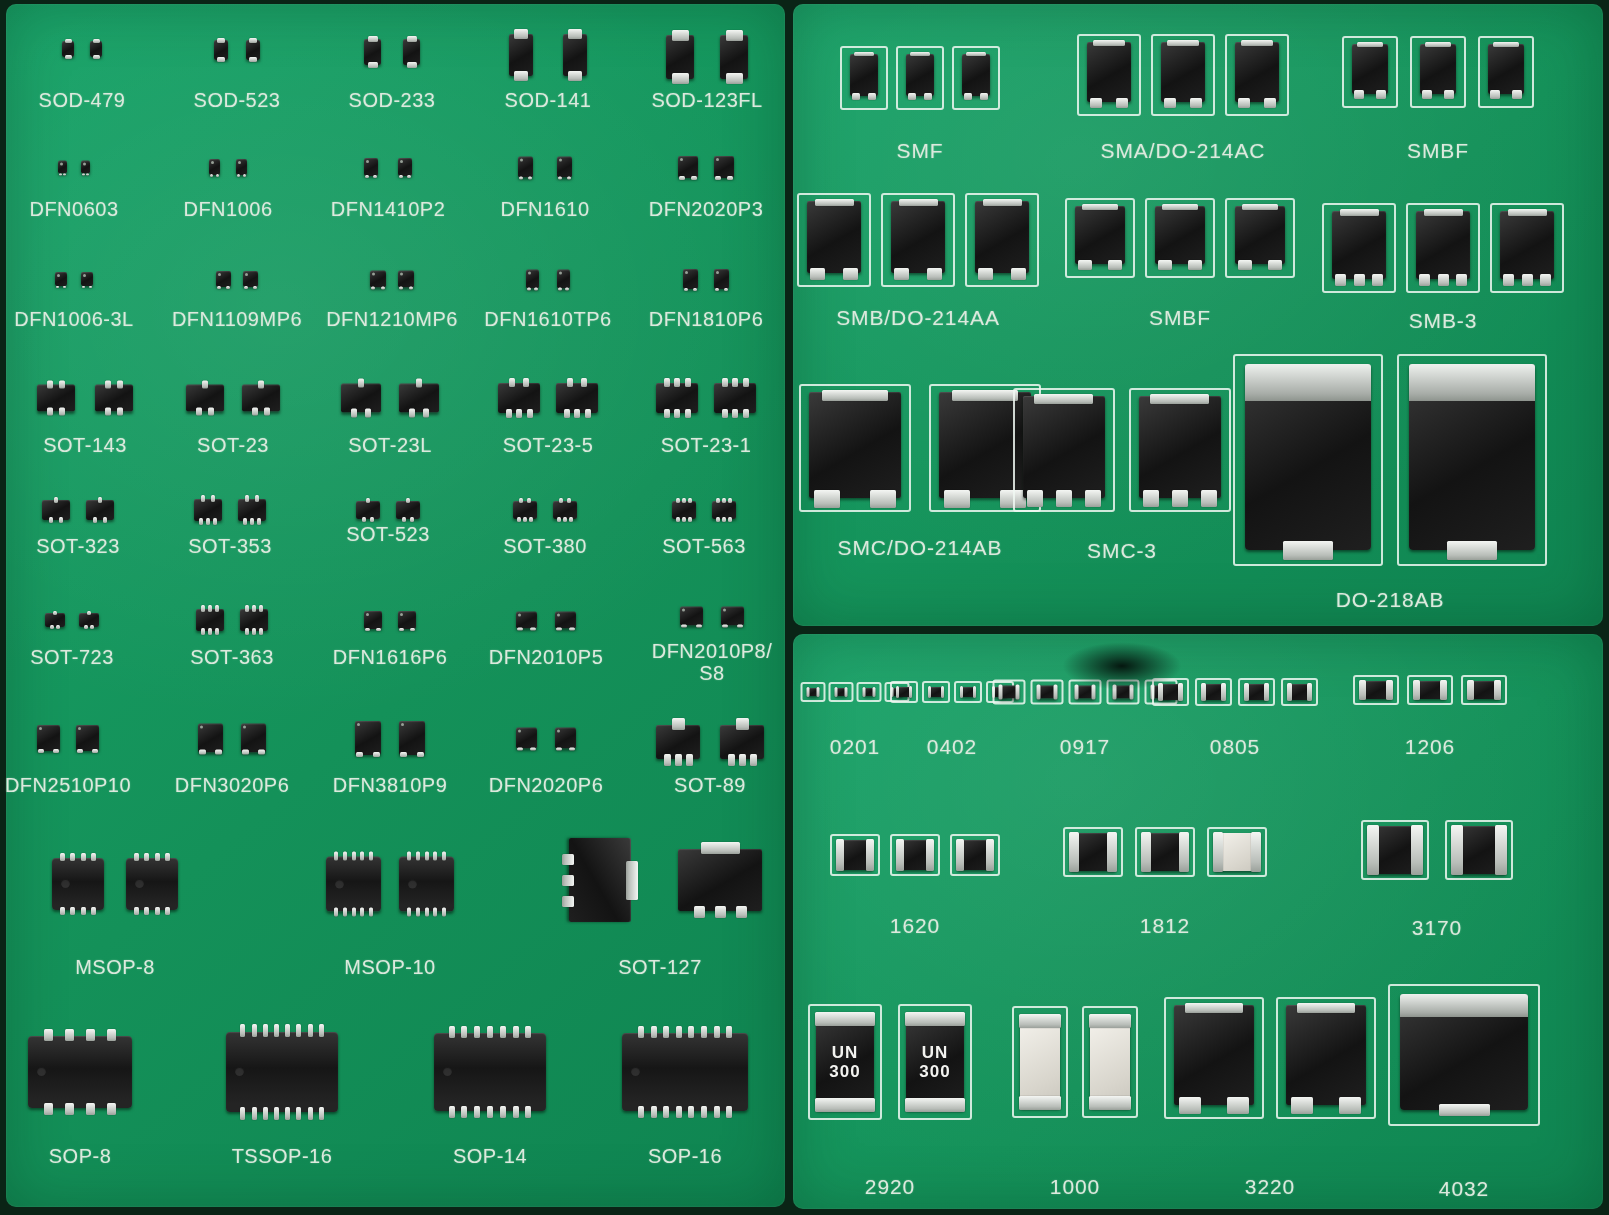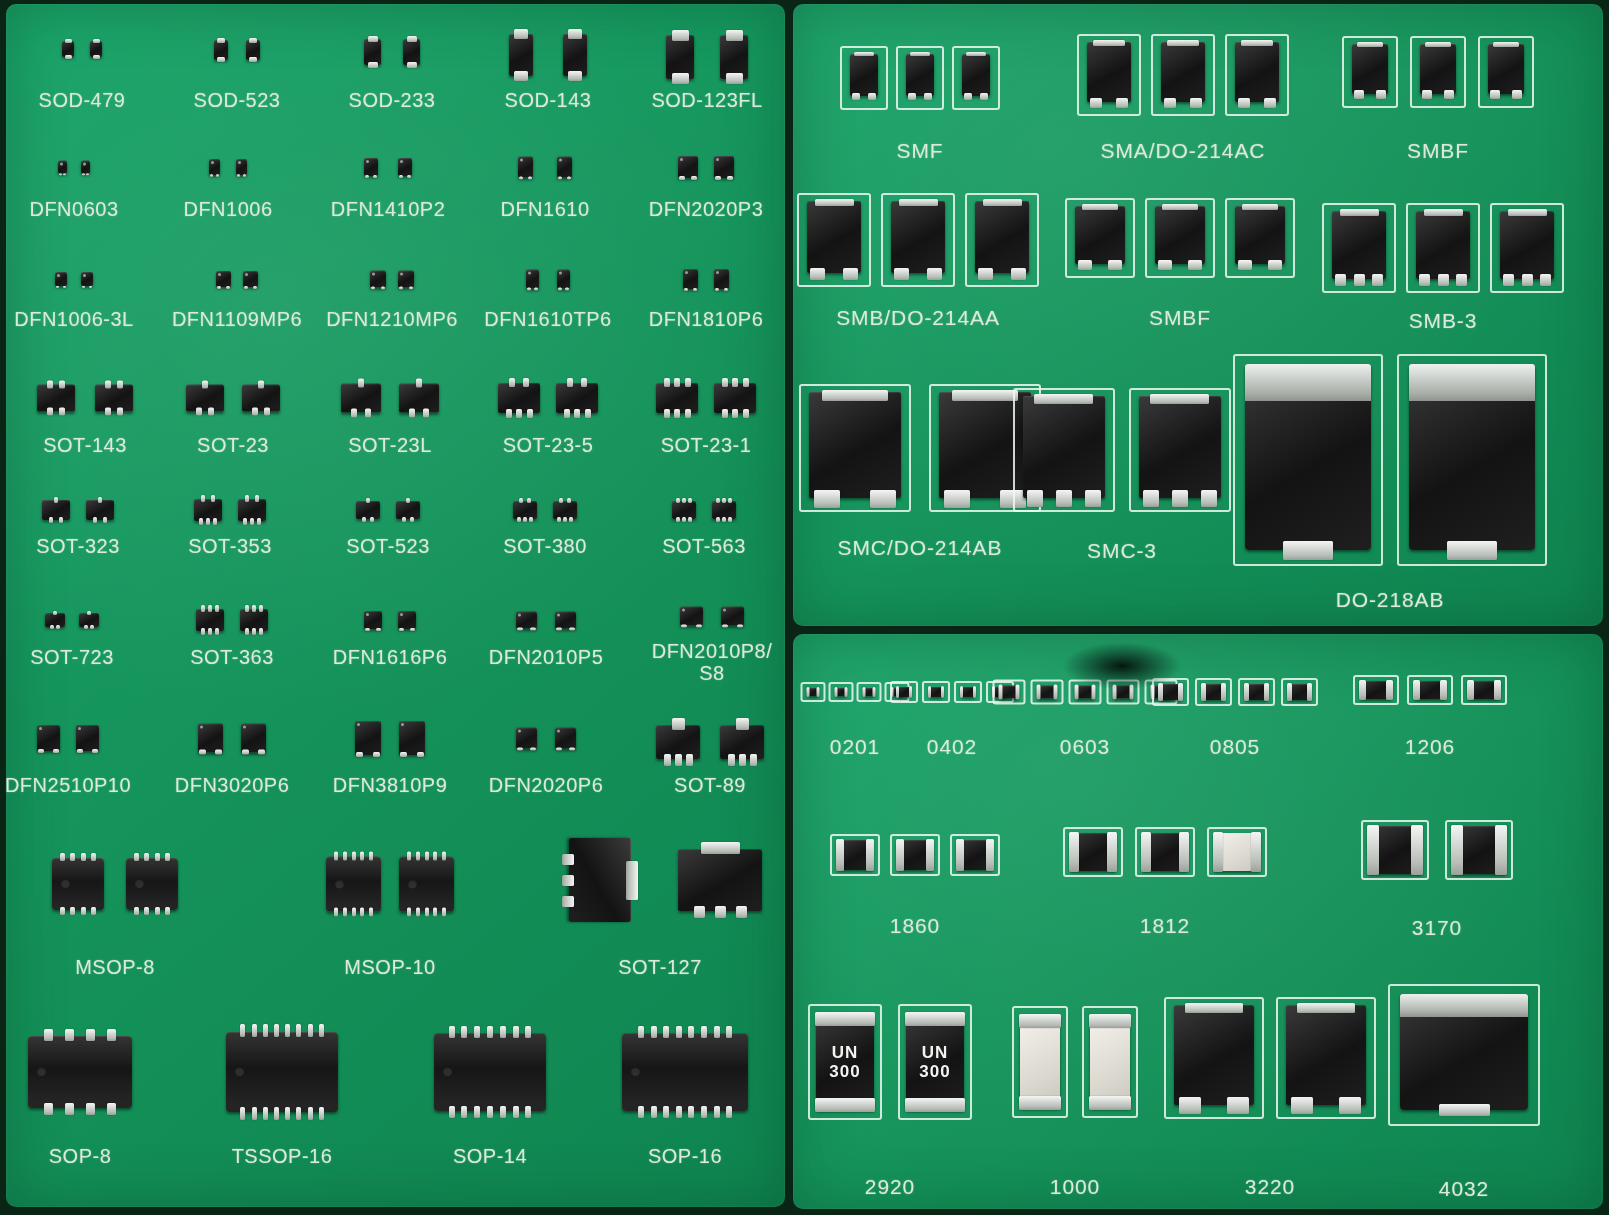--- a/index.html
+++ b/index.html
@@ -95,21 +95,21 @@
     <div class="comprow" style="left: 548px; top: 55px; gap: 30px;">
       <div class="unit u-sod" style="width: 24px; height: 42px;">
         <div class="pad" style="left: 5px; top: -5px; width: 14px; height: 10px;"></div>
         <div class="pad" style="left: 5px; bottom: -5px; width: 14px; height: 10px;"></div>
       </div>
       <div class="unit u-sod" style="width: 24px; height: 42px;">
         <div class="pad" style="left: 5px; top: -5px; width: 14px; height: 10px;"></div>
         <div class="pad" style="left: 5px; bottom: -5px; width: 14px; height: 10px;"></div>
       </div>
     </div>
-    <div class="label lbl-left" style="left: 548px; top: 90px;">SOD-143</div>
+    <div class="label lbl-left" style="left: 548px; top: 90px;">SOD-141</div>
     <div class="comprow" style="left: 707px; top: 57px; gap: 26px;">
       <div class="unit u-sod" style="width: 28px; height: 44px;">
         <div class="pad" style="left: 6px; top: -5px; width: 17px; height: 11px;"></div>
         <div class="pad" style="left: 6px; bottom: -5px; width: 17px; height: 11px;"></div>
       </div>
       <div class="unit u-sod" style="width: 28px; height: 44px;">
         <div class="pad" style="left: 6px; top: -5px; width: 17px; height: 11px;"></div>
         <div class="pad" style="left: 6px; bottom: -5px; width: 17px; height: 11px;"></div>
       </div>
     </div>
@@ -356,21 +356,21 @@
         <div class="pad" style="left: 6px; bottom: -3px; width: 4px; height: 5px;"></div>
         <div class="pad" style="left: 14px; bottom: -3px; width: 4px; height: 5px;"></div>
         <div class="pad" style="left: 10px; top: -3px; width: 4px; height: 5px;"></div>
       </div>
       <div class="unit u-sot" style="width: 24px; height: 18px;">
         <div class="pad" style="left: 6px; bottom: -3px; width: 4px; height: 5px;"></div>
         <div class="pad" style="left: 14px; bottom: -3px; width: 4px; height: 5px;"></div>
         <div class="pad" style="left: 10px; top: -3px; width: 4px; height: 5px;"></div>
       </div>
     </div>
-    <div class="label lbl-left" style="left: 388px; top: 536px;">SOT-523</div>
+    <div class="label lbl-left" style="left: 388px; top: 524px;">SOT-523</div>
     <div class="comprow" style="left: 545px; top: 510px; gap: 16px;">
       <div class="unit u-sot" style="width: 24px; height: 18px;">
         <div class="pad" style="left: 4px; bottom: -3px; width: 4px; height: 5px;"></div>
         <div class="pad" style="left: 10px; bottom: -3px; width: 4px; height: 5px;"></div>
         <div class="pad" style="left: 16px; bottom: -3px; width: 4px; height: 5px;"></div>
         <div class="pad" style="left: 6px; top: -3px; width: 4px; height: 5px;"></div>
         <div class="pad" style="left: 14px; top: -3px; width: 4px; height: 5px;"></div>
       </div>
       <div class="unit u-sot" style="width: 24px; height: 18px;">
         <div class="pad" style="left: 4px; bottom: -3px; width: 4px; height: 5px;"></div>
@@ -963,21 +963,21 @@
           <div class="pad" style="right: -1px; top: -1px; width: 4px; height: 15px;"></div>
         </div>
       </div>
       <div class="obox" style="padding: 4px 5px;">
         <div class="unit u-chip" style="width: 19px; height: 13px;">
           <div class="pad" style="left: -1px; top: -1px; width: 4px; height: 15px;"></div>
           <div class="pad" style="right: -1px; top: -1px; width: 4px; height: 15px;"></div>
         </div>
       </div>
     </div>
-    <div class="label lbl-bottom_right" style="left: 1085px; top: 736px;">0603</div>
+    <div class="label lbl-bottom_right" style="left: 1085px; top: 736px;">0917</div>
     <div class="comprow" style="left: 1235px; top: 692px; gap: 6px;">
       <div class="obox" style="padding: 4px 5px;">
         <div class="unit u-chip" style="width: 23px; height: 16px;">
           <div class="pad" style="left: -1px; top: -1px; width: 5px; height: 18px;"></div>
           <div class="pad" style="right: -1px; top: -1px; width: 5px; height: 18px;"></div>
         </div>
       </div>
       <div class="obox" style="padding: 4px 5px;">
         <div class="unit u-chip" style="width: 23px; height: 16px;">
           <div class="pad" style="left: -1px; top: -1px; width: 5px; height: 18px;"></div>
@@ -1032,21 +1032,21 @@
           <div class="pad" style="right: -1px; top: -1px; width: 8px; height: 32px;"></div>
         </div>
       </div>
       <div class="obox" style="padding: 4px 5px;">
         <div class="unit u-chip" style="width: 36px; height: 30px;">
           <div class="pad" style="left: -1px; top: -1px; width: 8px; height: 32px;"></div>
           <div class="pad" style="right: -1px; top: -1px; width: 8px; height: 32px;"></div>
         </div>
       </div>
     </div>
-    <div class="label lbl-bottom_right" style="left: 915px; top: 915px;">1860</div>
+    <div class="label lbl-bottom_right" style="left: 915px; top: 915px;">1620</div>
     <div class="comprow" style="left: 1165px; top: 852px; gap: 12px;">
       <div class="obox" style="padding: 4px 5px;">
         <div class="unit u-chip" style="width: 46px; height: 38px;">
           <div class="pad" style="left: -1px; top: -1px; width: 10px; height: 40px;"></div>
           <div class="pad" style="right: -1px; top: -1px; width: 10px; height: 40px;"></div>
         </div>
       </div>
       <div class="obox" style="padding: 4px 5px;">
         <div class="unit u-chip" style="width: 46px; height: 38px;">
           <div class="pad" style="left: -1px; top: -1px; width: 10px; height: 40px;"></div>

